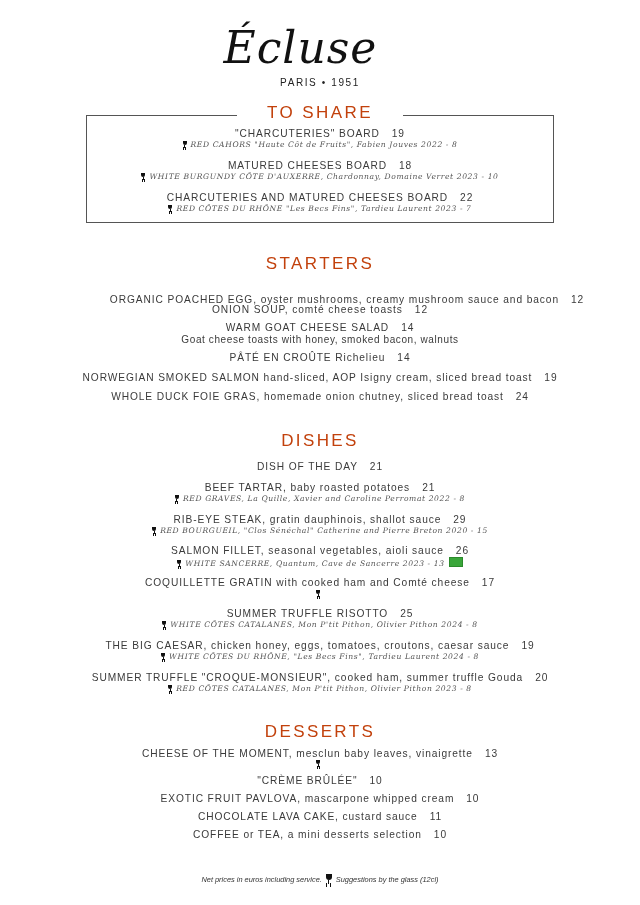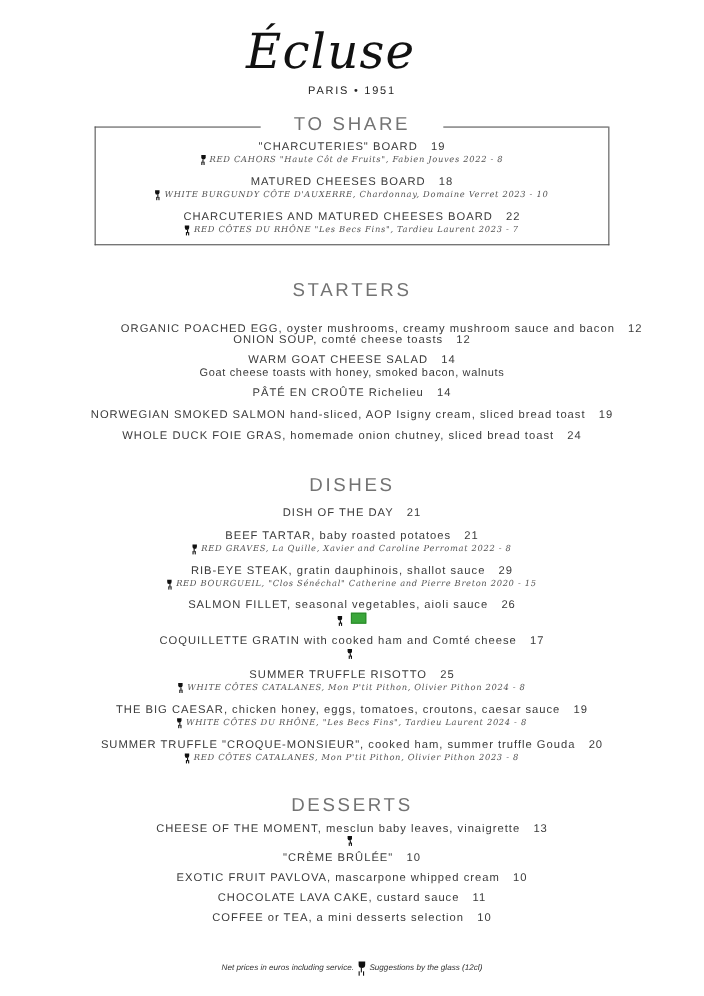--- a/index.html
+++ b/index.html
@@ -1,19 +1,19 @@
 <!DOCTYPE html>
 <html><head>
 <meta charset="utf-8">
 <style>
   html, body { margin: 0; padding: 0; background: #ffffff; }
   body { width: 640px; height: 905px; position: relative; overflow: hidden; font-family: "DejaVu Sans", sans-serif; color: #333; }
   .logo { position: absolute; top: 22px; left: 0; width: 601px; text-align: center; font-family: "DejaVu Serif", serif; font-style: italic; font-size: 44px; color: #111; letter-spacing: 1px; line-height: 52px; }
   .tagline { position: absolute; top: 77px; left: 0; width: 640px; text-align: center; font-family: "Liberation Sans", sans-serif; font-size: 10px; letter-spacing: 1.6px; color: #222; }
-  .section-title { position: absolute; left: 0; width: 640px; text-align: center; font-family: "Liberation Sans", sans-serif; font-size: 17px; letter-spacing: 2.4px; color: #737373; font-weight: 500; }
+  .section-title { position: absolute; left: 0; width: 640px; text-align: center; font-family: "Liberation Sans", sans-serif; font-size: 17px; letter-spacing: 2.4px; color: #c2410c; font-weight: 500; }
   .box { position: absolute; left: 86px; top: 115px; width: 466px; height: 107px; border: 1px solid #555; border-top: none; }
   .box-line { position: absolute; top: 115px; height: 1px; background: #555; }
   .item { position: absolute; left: 0; width: 640px; text-align: center; font-family: "Liberation Sans", sans-serif; font-size: 10.2px; letter-spacing: 0.9px; color: #3a3a3a; white-space: nowrap; }
   .item .price { margin-left: 12px; }
   .wine { position: absolute; left: 0; width: 640px; text-align: center; font-family: "DejaVu Serif", serif; font-style: italic; font-size: 7.6px; letter-spacing: 0.6px; color: #555; white-space: nowrap; }
   .glass { display: inline-block; width: 4px; height: 7px; margin-right: 4px; vertical-align: -1px; position: relative; }
   .glass::before { content: ""; position: absolute; left: 0; top: 0; width: 4px; height: 4px; background: #111; border-radius: 0 0 2px 2px; }
   .glass::after { content: ""; position: absolute; left: 1.5px; top: 4px; width: 1px; height: 3px; background: #111; box-shadow: -1px 2px 0 0 #111, 1px 2px 0 0 #111; }
   .sub { position: absolute; left: 0; width: 640px; text-align: center; font-family: "Liberation Sans", sans-serif; font-size: 10px; letter-spacing: 0.6px; color: #3a3a3a; }
   .organic { display: inline-block; width: 12px; height: 8px; background: #3aa63a; margin-left: 4px; vertical-align: -1px; border: 1px solid #2b8a2b; }
@@ -54,21 +54,21 @@
 <div class="section-title" style="top:431px;">DISHES</div>
 <div class="item" style="top:461px;"><span>DISH OF THE DAY</span><span class="price">21</span></div>
 
 <div class="item" style="top:482px;"><span>BEEF TARTAR, baby roasted potatoes</span><span class="price">21</span></div>
 <div class="wine" style="top:494px;"><span class="glass"></span><span>RED GRAVES, La Quille, Xavier and Caroline Perromat 2022 - 8</span></div>
 
 <div class="item" style="top:514px;"><span>RIB-EYE STEAK, gratin dauphinois, shallot sauce</span><span class="price">29</span></div>
 <div class="wine" style="top:526px;"><span class="glass"></span><span>RED BOURGUEIL, "Clos Sénéchal" Catherine and Pierre Breton 2020 - 15</span></div>
 
 <div class="item" style="top:545px;"><span>SALMON FILLET, seasonal vegetables, aioli sauce</span><span class="price">26</span></div>
-<div class="wine" style="top:557px;"><span class="glass"></span><span class="organic"></span></div>
+<div class="wine" style="top:557px;"><span class="glass"></span><span>WHITE SANCERRE, Quantum, Cave de Sancerre 2023 - 13</span><span class="organic"></span></div>
 
 <div class="item" style="top:577px;"><span>COQUILLETTE GRATIN with cooked ham and Comté cheese</span><span class="price">17</span></div>
 <div class="wine" style="top:589px;"><span class="glass"></span></div>
 
 <div class="item" style="top:608px;"><span>SUMMER TRUFFLE RISOTTO</span><span class="price">25</span></div>
 <div class="wine" style="top:620px;"><span class="glass"></span><span>WHITE CÔTES CATALANES, Mon P'tit Pithon, Olivier Pithon 2024 - 8</span></div>
 
 <div class="item" style="top:640px;"><span>THE BIG CAESAR, chicken honey, eggs, tomatoes, croutons, caesar sauce</span><span class="price">19</span></div>
 <div class="wine" style="top:652px;"><span class="glass"></span><span>WHITE CÔTES DU RHÔNE, "Les Becs Fins", Tardieu Laurent 2024 - 8</span></div>
 

